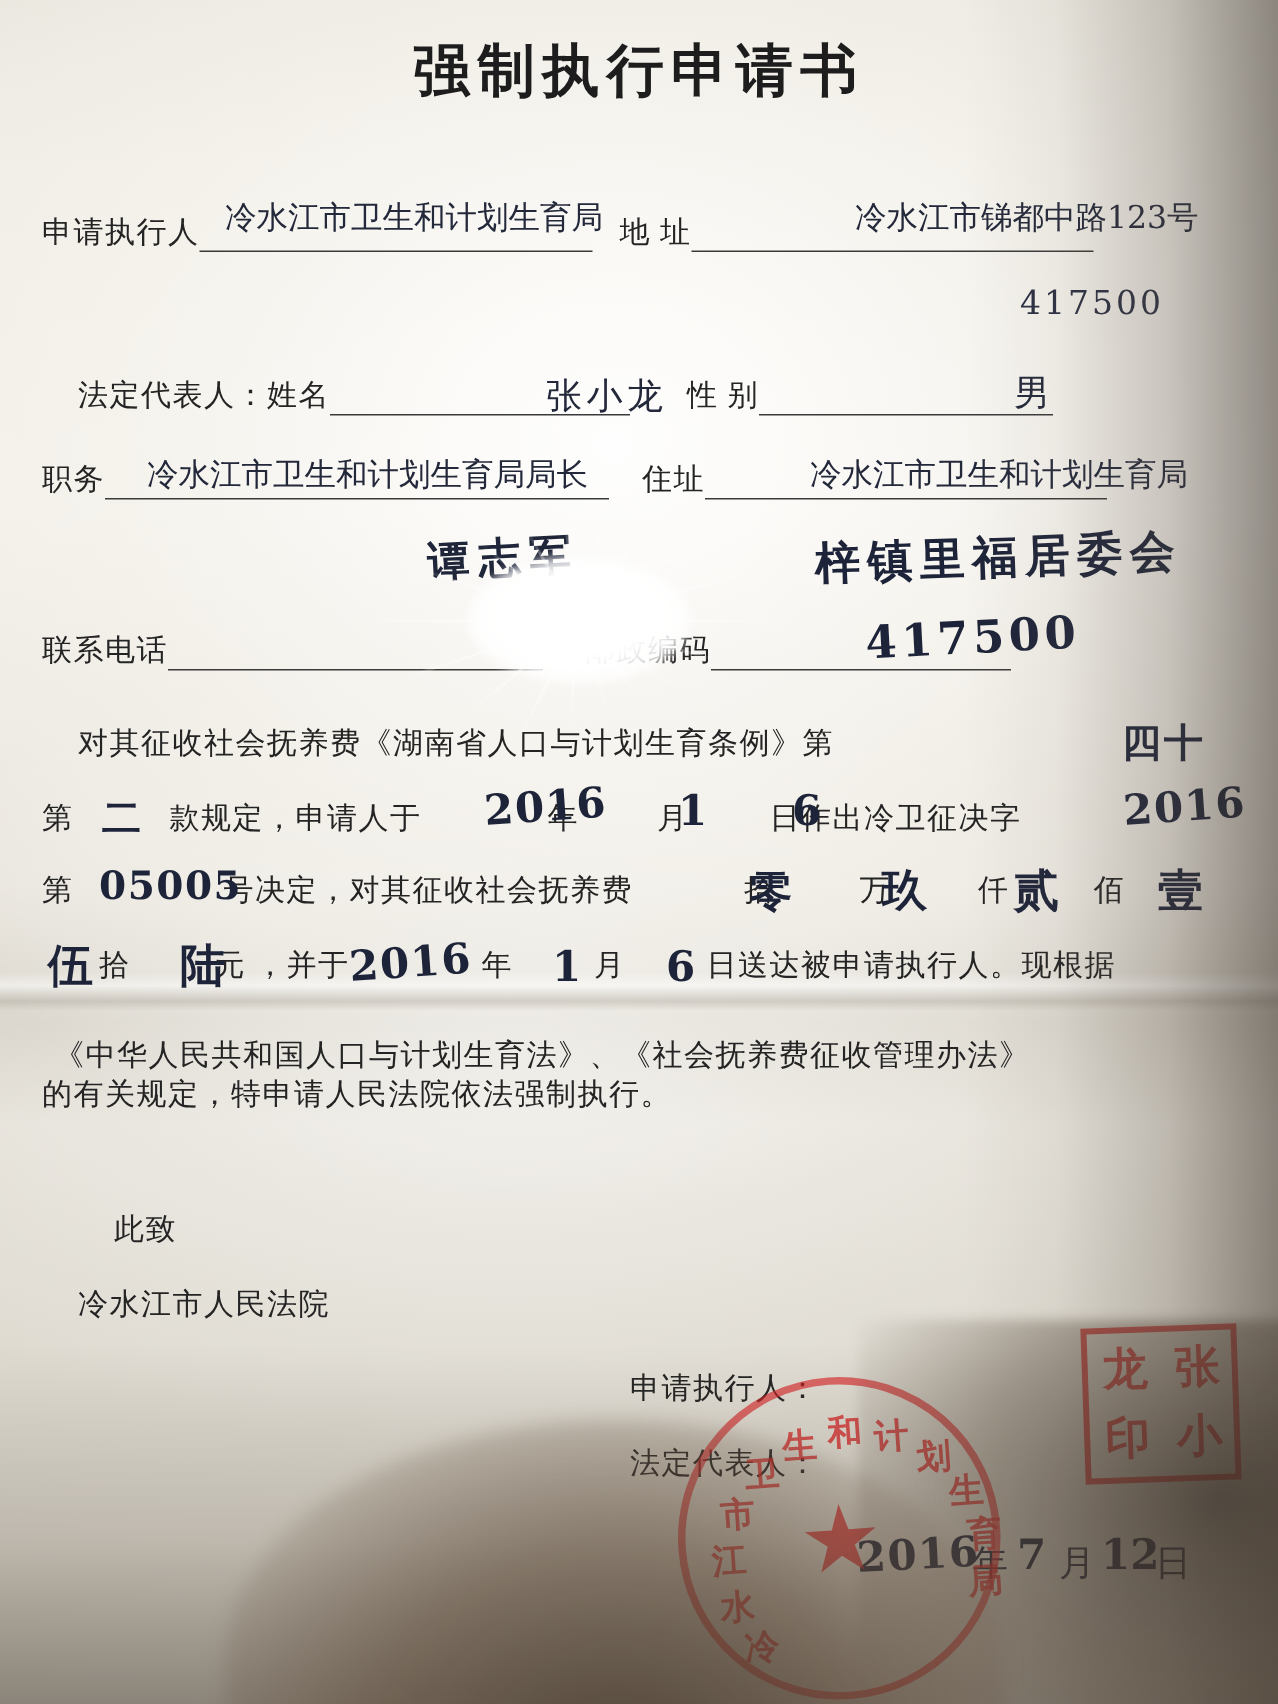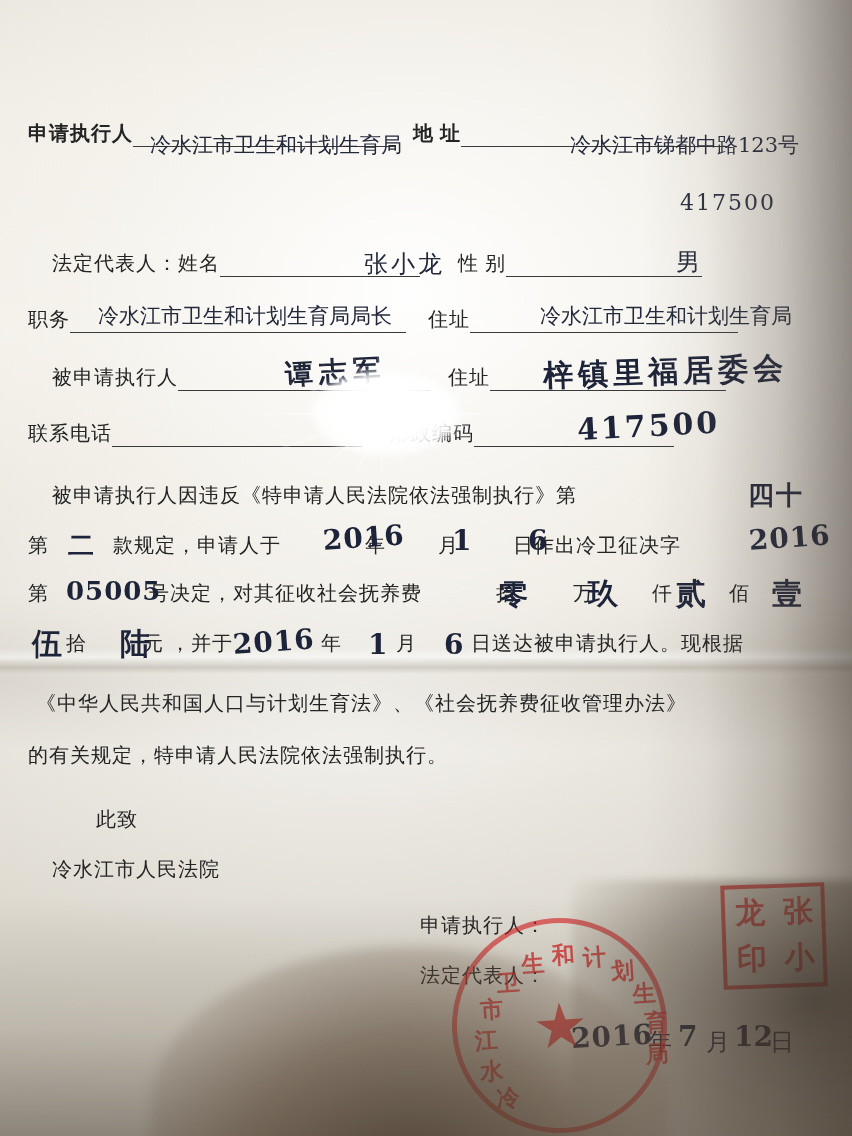--- a/index.html
+++ b/index.html
@@ -190,55 +190,51 @@
 </head>
 <body>
 
 <div id="page">
 
   <div class="paper"></div>
   <div class="fold-line"></div>
 
   <div class="doc">
 
-
-
-    <div class="line" style="top:120px; left:28px;font-weight:bold;">
+    <div class="title">强制执行申请书</div>
+
+
+    <div class="line" style="top:141px; left:28px;">
       <span class="lbl">申请执行人</span><span class="ul" style="width:262px"></span>
       <span style="display:inline-block;width:6px"></span>
       <span class="lbl">地    址</span><span class="ul" style="width:268px"></span>
     </div>
 
 
     <div class="line" style="top:306px; left:28px;">
       <span class="lbl">职务</span><span class="ul" style="width:336px"></span>
       <span style="display:inline-block;width:10px"></span>
       <span class="lbl">住址</span><span class="ul" style="width:268px"></span>
     </div>
 
     <div class="line" style="top:250px; left:52px;">
       <span class="lbl">法定代表人：姓名</span><span class="ul" style="width:200px"></span>
       <span style="display:inline-block;width:26px"></span>
       <span class="lbl">性    别</span><span class="ul" style="width:196px"></span>
     </div>
 
-    <div class="line" style="top:364px; left:52px;">
-      <span class="lbl">被申请执行人</span><span class="ul" style="width:252px"></span>
-      <span style="display:inline-block;width:6px"></span>
-      <span class="lbl">住址</span><span class="ul" style="width:236px"></span>
-    </div>
 
     <div class="line" style="top:420px; left:28px;">
       <span class="lbl">联系电话</span><span class="ul" style="width:250px"></span>
       <span style="display:inline-block;width:16px"></span>
       <span class="lbl">邮政编码</span><span class="ul" style="width:200px"></span>
     </div>
 
     <div class="line" style="top:482px; left:52px;">
-      <span>被申请执行人因违反《特申请人民法院依法强制执行》第</span>
+      <span>对其征收社会抚养费《湖南省人口与计划生育条例》第</span>
     </div>
 
     <div class="line" style="top:532px; left:28px;">
       <span>第</span>
       <span style="display:inline-block;width:52px"></span>
       <span>款规定，申请人于</span>
       <span style="display:inline-block;width:72px"></span>
       <span>年</span>
       <span style="display:inline-block;width:40px"></span>
       <span>月</span>
@@ -271,25 +267,25 @@
       <span style="display:inline-block;width:42px"></span>
       <span>月</span>
       <span style="display:inline-block;width:42px"></span>
       <span>日送达被申请执行人。现根据</span>
     </div>
 
     <div class="line" style="top:690px; left:36px;">
       <span>《中华人民共和国人口与计划生育法》、《社会抚养费征收管理办法》</span>
     </div>
 
-    <div class="line" style="top:742px; left:28px;text-align:center;">
+    <div class="line" style="top:716px; left:28px;text-align:center;">
       <span>的有关规定，特申请人民法院依法强制执行。</span>
     </div>
 
-    <div class="line" style="top:806px; left:76px;margin-left:20px;">
+    <div class="line" style="top:806px; left:76px;">
       <span>此致</span>
     </div>
 
     <div class="line" style="top:856px; left:52px;">
       <span>冷水江市人民法院</span>
     </div>
 
     <div class="line" style="top:912px; left:420px;">
       <span>申请执行人：</span>
     </div>

